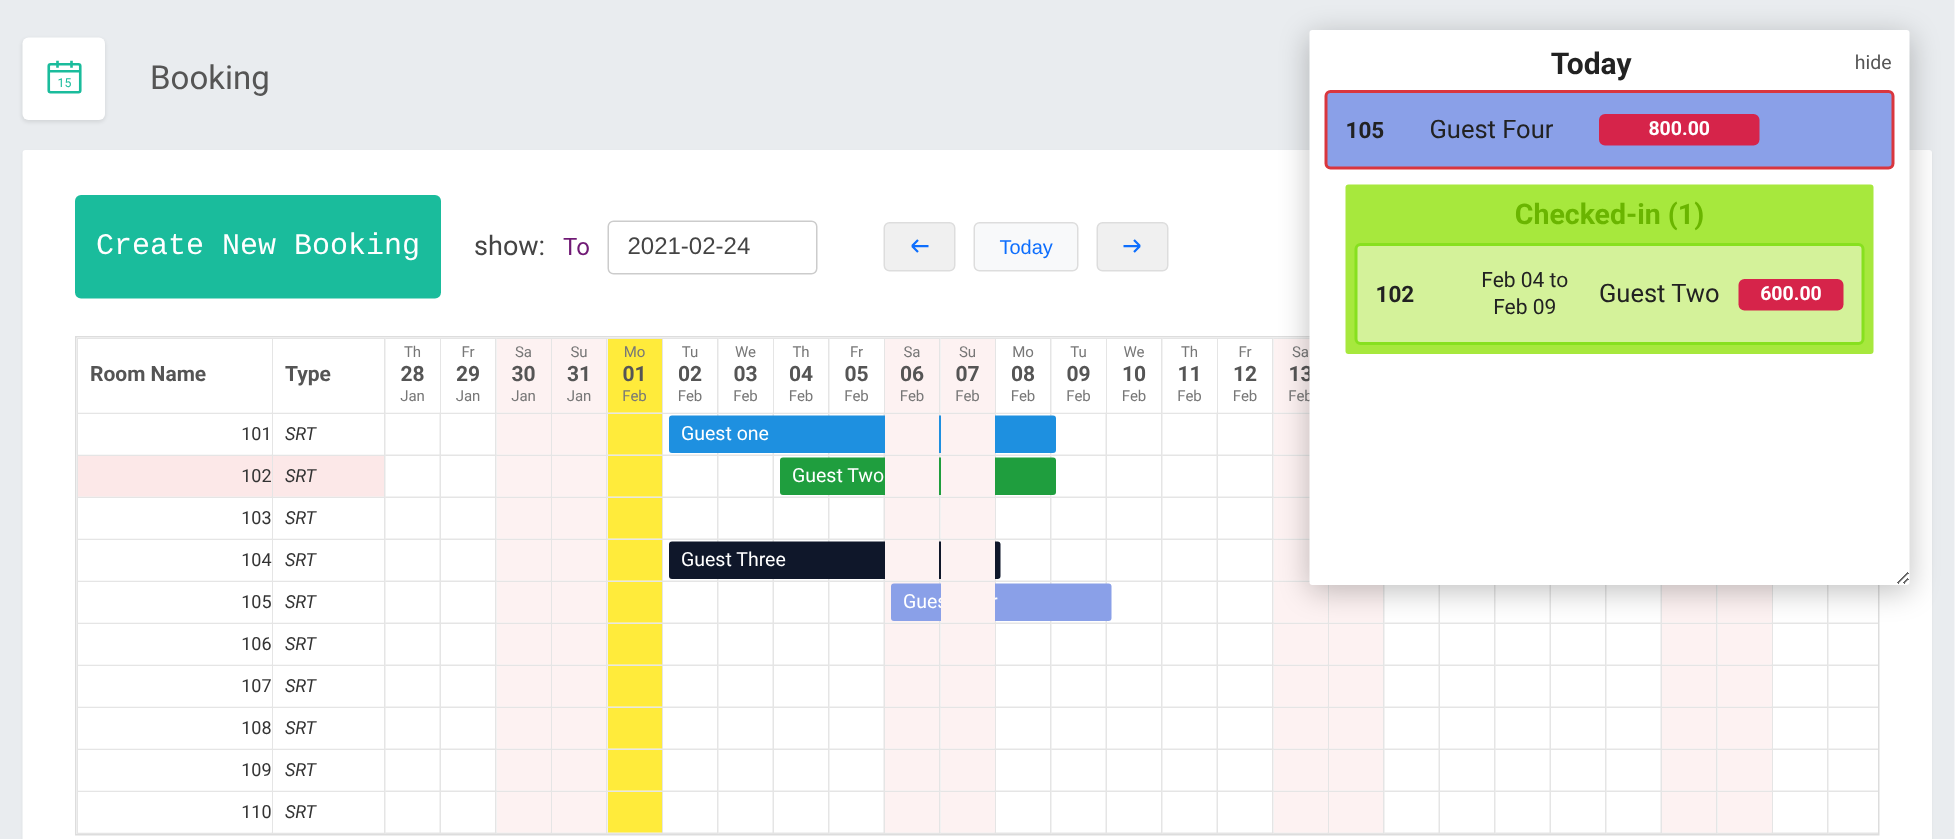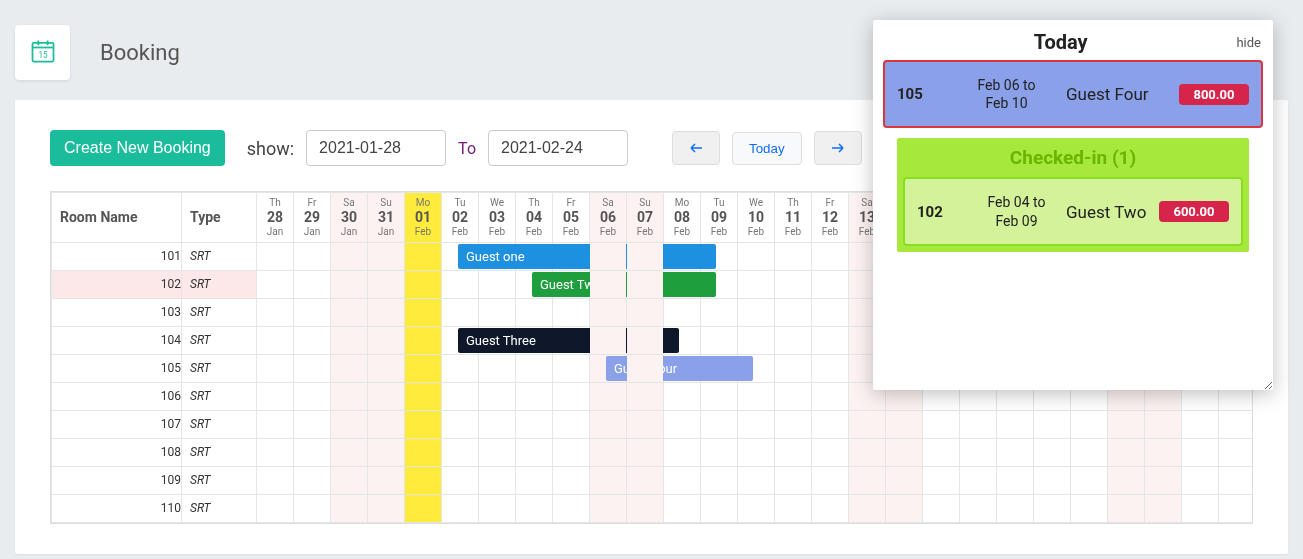--- a/index.html
+++ b/index.html
@@ -4,21 +4,21 @@
 <style>
 * { box-sizing: border-box; margin: 0; padding: 0; }
 body { font-family: -apple-system, BlinkMacSystemFont, "Segoe UI", Roboto, sans-serif; background: #e9ecef; color: #333; font-size: 14px; }
 .page { padding: 10px 15px; position: relative; }
 .header { display: flex; align-items: center; gap: 30px; padding: 15px 0 20px; }
 .icon-card { background: #fff; width: 55px; height: 55px; border-radius: 4px; display:flex; align-items:center; justify-content:center; box-shadow: 0 1px 3px rgba(0,0,0,0.1); }
 .cal-icon { display:inline-block; }
 .page-title { font-size: 22px; color: #555; font-weight: 400; }
 .content-card { background:#fff; border-radius:2px; padding: 30px 35px; box-shadow: 0 1px 2px rgba(0,0,0,0.05); }
 .toolbar { display:flex; align-items:center; gap:12px; margin-bottom: 25px; flex-wrap: wrap;}
-.btn { border:none; padding: 9px 14px; border-radius:4px; cursor:pointer; font-size:16px; }
+.btn { border:none; padding: 23px 14px; border-radius:4px; cursor:pointer; font-size:20px;font-family:Liberation Mono, monospace; }
 .btn-green { background:#1abc9c; color:#fff; }
 .show-label { font-size:18px; color:#444; margin-left: 10px; }
 .date-input { border:1px solid #ccc; border-radius:4px; padding: 8px 12px; font-size:16px; color:#444; width: 140px; }
 .to-label { font-size:16px; color:#701a75; }
 .nav-btn { background:#f0f0f0; border:1px solid #ddd; border-radius:4px; padding: 8px 16px; cursor:pointer; }
 .nav-btn.today { color:#0d6efd; background:#f8f9fa; }
 .arrow-svg { display:inline-block; vertical-align:middle;}
 .cal-wrap { overflow-x:auto; border:1px solid #ddd; }
 table.cal { border-collapse: collapse; width:100%; table-layout:fixed; }
 .cal th, .cal td { border:1px solid #e5e5e5; font-size:12px; text-align:center; position:relative; }
@@ -28,21 +28,21 @@
 .cal thead th .mon { font-size:10px; color:#777; }
 .cal thead th.today-col { background: #ffeb3b; }
 .cal thead th.weekend { background: #fdf2f2; }
 .cal thead th.roomhdr, .cal thead th.typehdr { text-align:left; padding-left:8px; font-weight:700; font-size:14px; }
 .cal tbody td { height:28px; }
 .cal tbody td.roomname { text-align:right; padding-left:8px; color:#333; background:#fff;}
 .cal tbody td.roomtype { text-align:left; padding-left:8px; color:#333; background:#fff;font-style:italic;}
 .cal tbody td.today-col { background:#ffeb3b; }
 .cal tbody td.weekend { background:#fdf2f2; }
 .cal tbody tr.hl td.roomname, .cal tbody tr.hl td.roomtype { background:#fce8e8; }
-.booking-bar { position:absolute; top:1px; bottom:1px; left:16px; color:#fff; font-size:13px; display:flex; align-items:center; padding-left:8px; border-radius:2px; white-space:nowrap; overflow:hidden;}
+.booking-bar { position:absolute; top:1px; bottom:1px; left:4px; color:#fff; font-size:13px; display:flex; align-items:center; padding-left:8px; border-radius:2px; white-space:nowrap; overflow:hidden;}
 .sidebar-panel { position:absolute; top:20px; right:30px; width:400px; background:#fff; border-radius:2px; box-shadow: 0 4px 20px rgba(0,0,0,0.25); padding: 10px 0 12px; z-index:10; resize: both; overflow: hidden; min-height: 370px;}
 .sidebar-panel .panel-header { display:flex; align-items:center; padding: 0 12px 6px; }
 .sidebar-panel .today-title { flex:1; text-align:center; font-size:20px; font-weight:700; color:#222; }
 .sidebar-panel .hide-link { font-size:13px; color:#555; cursor:pointer; }
 .section-title { text-align:center; font-size:19px; font-weight:700; margin: 2px 0 8px; }
 .section-title.unconfirmed { color:#0b4a8a; }
 .section-title.checkedin { color:#6ab500; }
 .res-card { margin: 0 10px 10px; border-radius:4px; padding:14px 12px; display:grid; grid-template-columns: 50px 1fr 1fr 70px; align-items:center; gap:6px;}
 .res-card.unconf { background:#8aa0e8; border:2px solid #d9363e; }
 .res-card.chkin { background:#d4f29a; border:2px solid #87e01f; }
@@ -71,21 +71,20 @@
           </svg>
       </span>
     </div>
     <h1 class="page-title">Booking</h1>
   </div>
 
   <div class="content-card">
     <div class="toolbar">
       <button class="btn btn-green">Create New Booking</button>
       <span class="show-label">show:</span>
-      <input class="date-input" value="2021-01-28" style="">
       <span class="to-label">To</span>
       <input class="date-input" value="2021-02-24" style="">
       <div style="width:20px"></div>
       <button class="nav-btn">
         <span class="arrow-svg"><svg width="14" height="10" viewBox="0 0 14 10">
               <path d="M13 5 H2 M2 5 L6 1 M2 5 L6 9" stroke="#0d6efd" stroke-width="1.5" fill="none"></path>
             </svg></span>
       </button>
       <button class="nav-btn today">Today</button>
       <button class="nav-btn">
@@ -563,21 +562,20 @@
   </div>
 
   <div class="sidebar-panel">
     <div class="panel-header">
       <div class="today-title">Today</div>
       <span class="hide-link">hide</span>
     </div>
     <div id="unconf-list">
         <div class="res-card unconf">
           <div class="res-room">105</div>
-          <div class="res-dates">Feb 06 to<br>Feb 10</div>
           <div class="res-guest">Guest Four</div>
           <div class="res-amt">800.00</div>
         </div>
       </div>
     <div class="sect-wrap chkin-wrap">
       <div class="section-title checkedin">Checked-in (1)</div>
       <div id="chkin-list">
           <div class="res-card chkin">
             <div class="res-room">102</div>
             <div class="res-dates">Feb 04 to<br>Feb 09</div>

